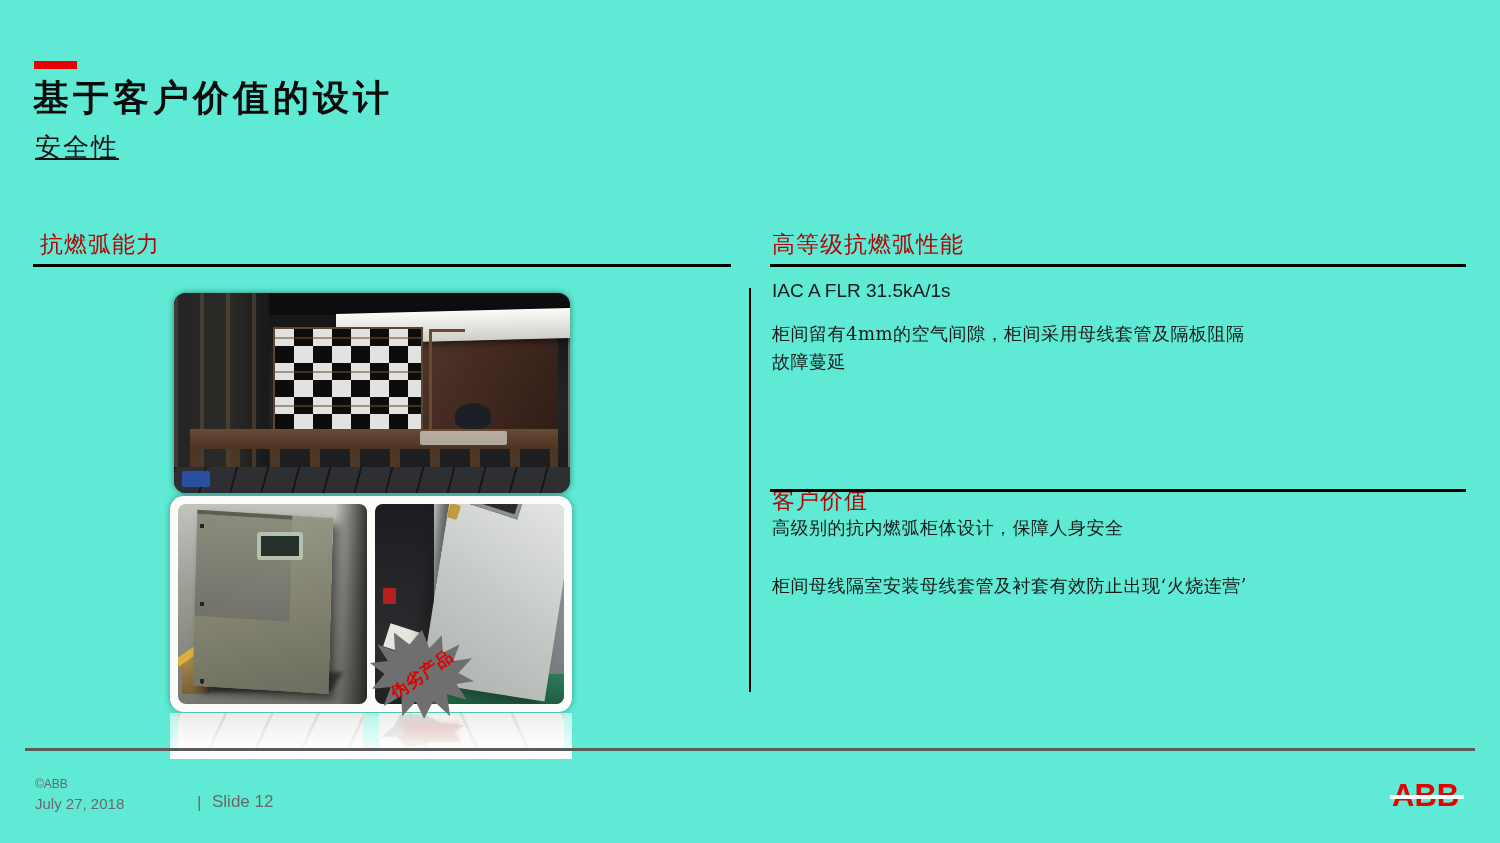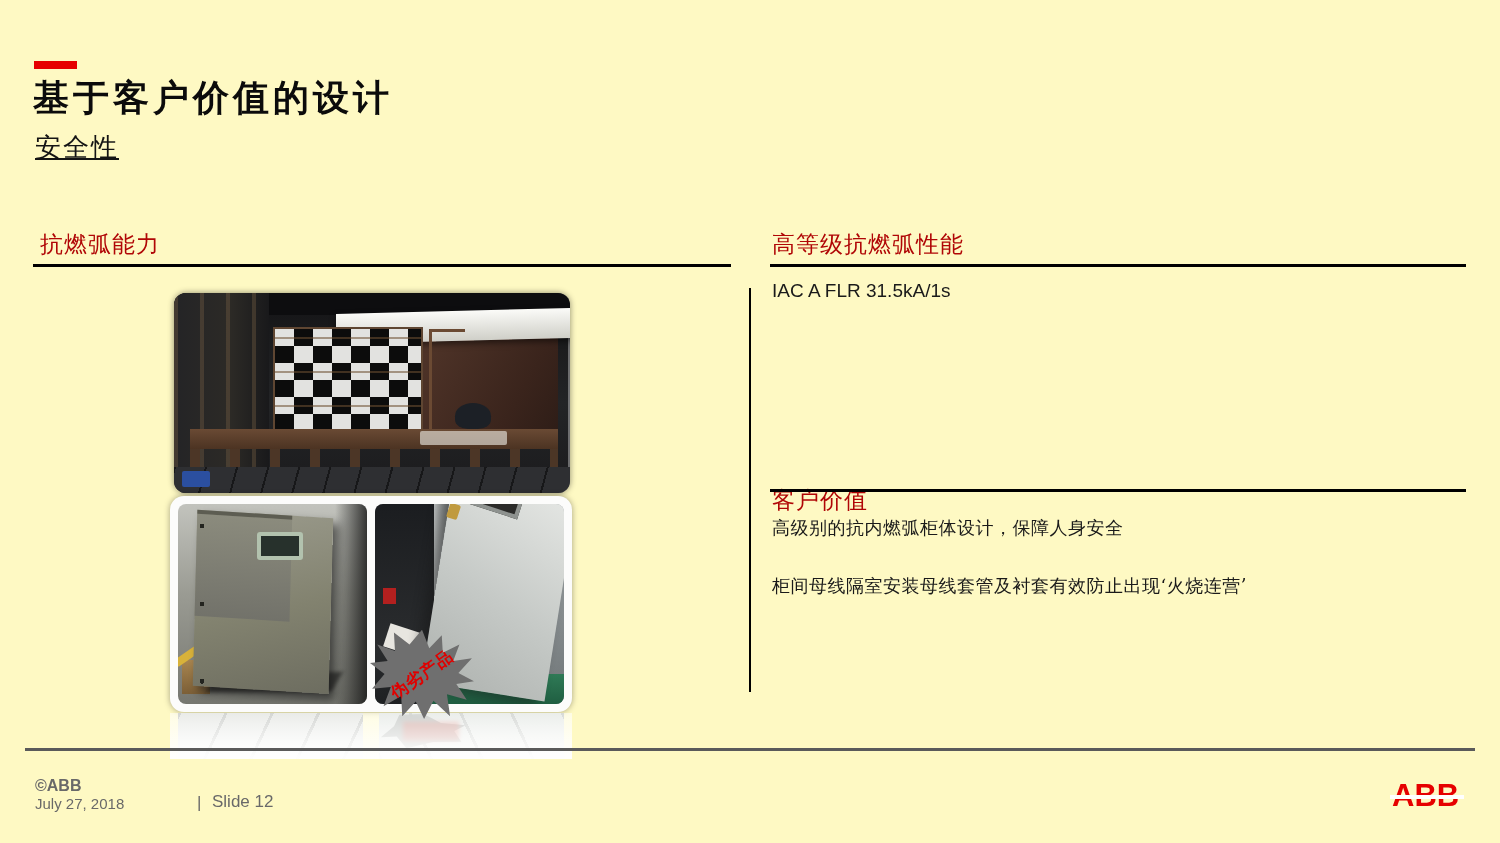--- a/index.html
+++ b/index.html
@@ -1,18 +1,18 @@
 <!DOCTYPE html>
 <html><head>
 <meta charset="utf-8">
 <style>
   * { margin:0; padding:0; box-sizing:border-box; }
   html,body { background:#ffffff; }
   .slide {
-    position:relative; width:1500px; height:843px; background:#fef9c3;
+    position:relative; width:1500px; height:843px; background:#5eead4;
     overflow:hidden; font-family:"DejaVu Serif","Liberation Serif",serif;
     color:#111;
   }
 
   
   .accent-dash { position:absolute; left:34px; top:61px; width:43px; height:8px; background:#e60000; }
   .page-title { position:absolute; left:33px; top:74px; font-size:36px; font-weight:bold; letter-spacing:4px; color:#0b0b0b; }
   .page-subtitle { position:absolute; left:35px; top:130px; font-size:26px; letter-spacing:2px; color:#141414;text-decoration:underline; }
 
   
@@ -111,21 +111,21 @@
     background:repeating-linear-gradient(65deg, rgba(90,95,90,.35) 0 3px, transparent 3px 46px), linear-gradient(#d2d8d2,#ecf0ea); }
   .refl-star { left:52%; top:0; width:22%; height:80%; background:#9aa09a; filter:blur(2px);
     clip-path:polygon(50% 2%,70% 27%,98% 33%,85% 49%,93% 78%,61% 79%,31% 96%,20% 64%,2% 66%,17% 36%,23% 5%); }
   .refl-red { left:58%; top:20%; width:14%; height:40%; background:#d04030; opacity:.5; filter:blur(2px); }
   .refl-fade { left:0; top:0; width:100%; height:100%;
     background:linear-gradient(to bottom, rgba(255,255,255,.55), rgba(255,255,255,.97) 92%); }
 
   
   .footer-rule { position:absolute; left:25px; top:748px; width:1450px; height:3px; background:#5a5a5a; z-index:6; }
   .footer { font-family:"Liberation Sans","DejaVu Sans",sans-serif; color:#696969; }
-  .f-copy { position:absolute; left:35px; top:777px; font-size:16px; font-weight:bold; }
+  .f-copy { position:absolute; left:35px; top:777px; font-size:12px; font-weight:normal; }
   .f-date { position:absolute; left:35px; top:795px; font-size:15px; }
   .f-sep  { position:absolute; left:197px; top:793px; font-size:17px; }
   .f-slide{ position:absolute; left:212px; top:792px; font-size:17px; }
   .abb-logo { position:absolute; left:1392px; top:781px; width:70px; height:32px;
     font-family:"Liberation Sans","DejaVu Sans",sans-serif; font-weight:bold; font-size:31px;
     color:#e60000; letter-spacing:0px; line-height:30px; }
   .abb-logo .gap { position:absolute; left:-2px; top:14px; width:74px; height:4px; background:#ffffff; }
 </style>
 </head>
 <body>
@@ -190,20 +190,24 @@
     <div class="refl-star"></div>
     <div class="refl-red"></div>
     <div class="refl-fade"></div>
   </div>
 
   <div class="v-divider"></div>
 
   <div class="sec-heading h-right1">高等级抗燃弧性能</div>
   <div class="rule rule-right1"></div>
   <div class="spec-line">IAC A FLR 31.5kA/1s</div>
+  <div class="body-text b1">
+    <span>柜间留有4mm的空气间隙，柜间采用母线套管及隔板阻隔</span><br>
+    <span>故障蔓延</span>
+  </div>
 
   <div class="sec-heading h-right2">客户价值</div>
   <div class="rule rule-right2"></div>
   <div class="body-text b3">柜间母线隔室安装母线套管及衬套有效防止出现‘火烧连营’</div>
   <div class="body-text b2">高级别的抗内燃弧柜体设计，保障人身安全</div>
 
   <div class="footer-rule"></div>
   <div class="footer">
     <div class="f-copy">©ABB</div>
     <div class="f-date">July 27, 2018</div>

